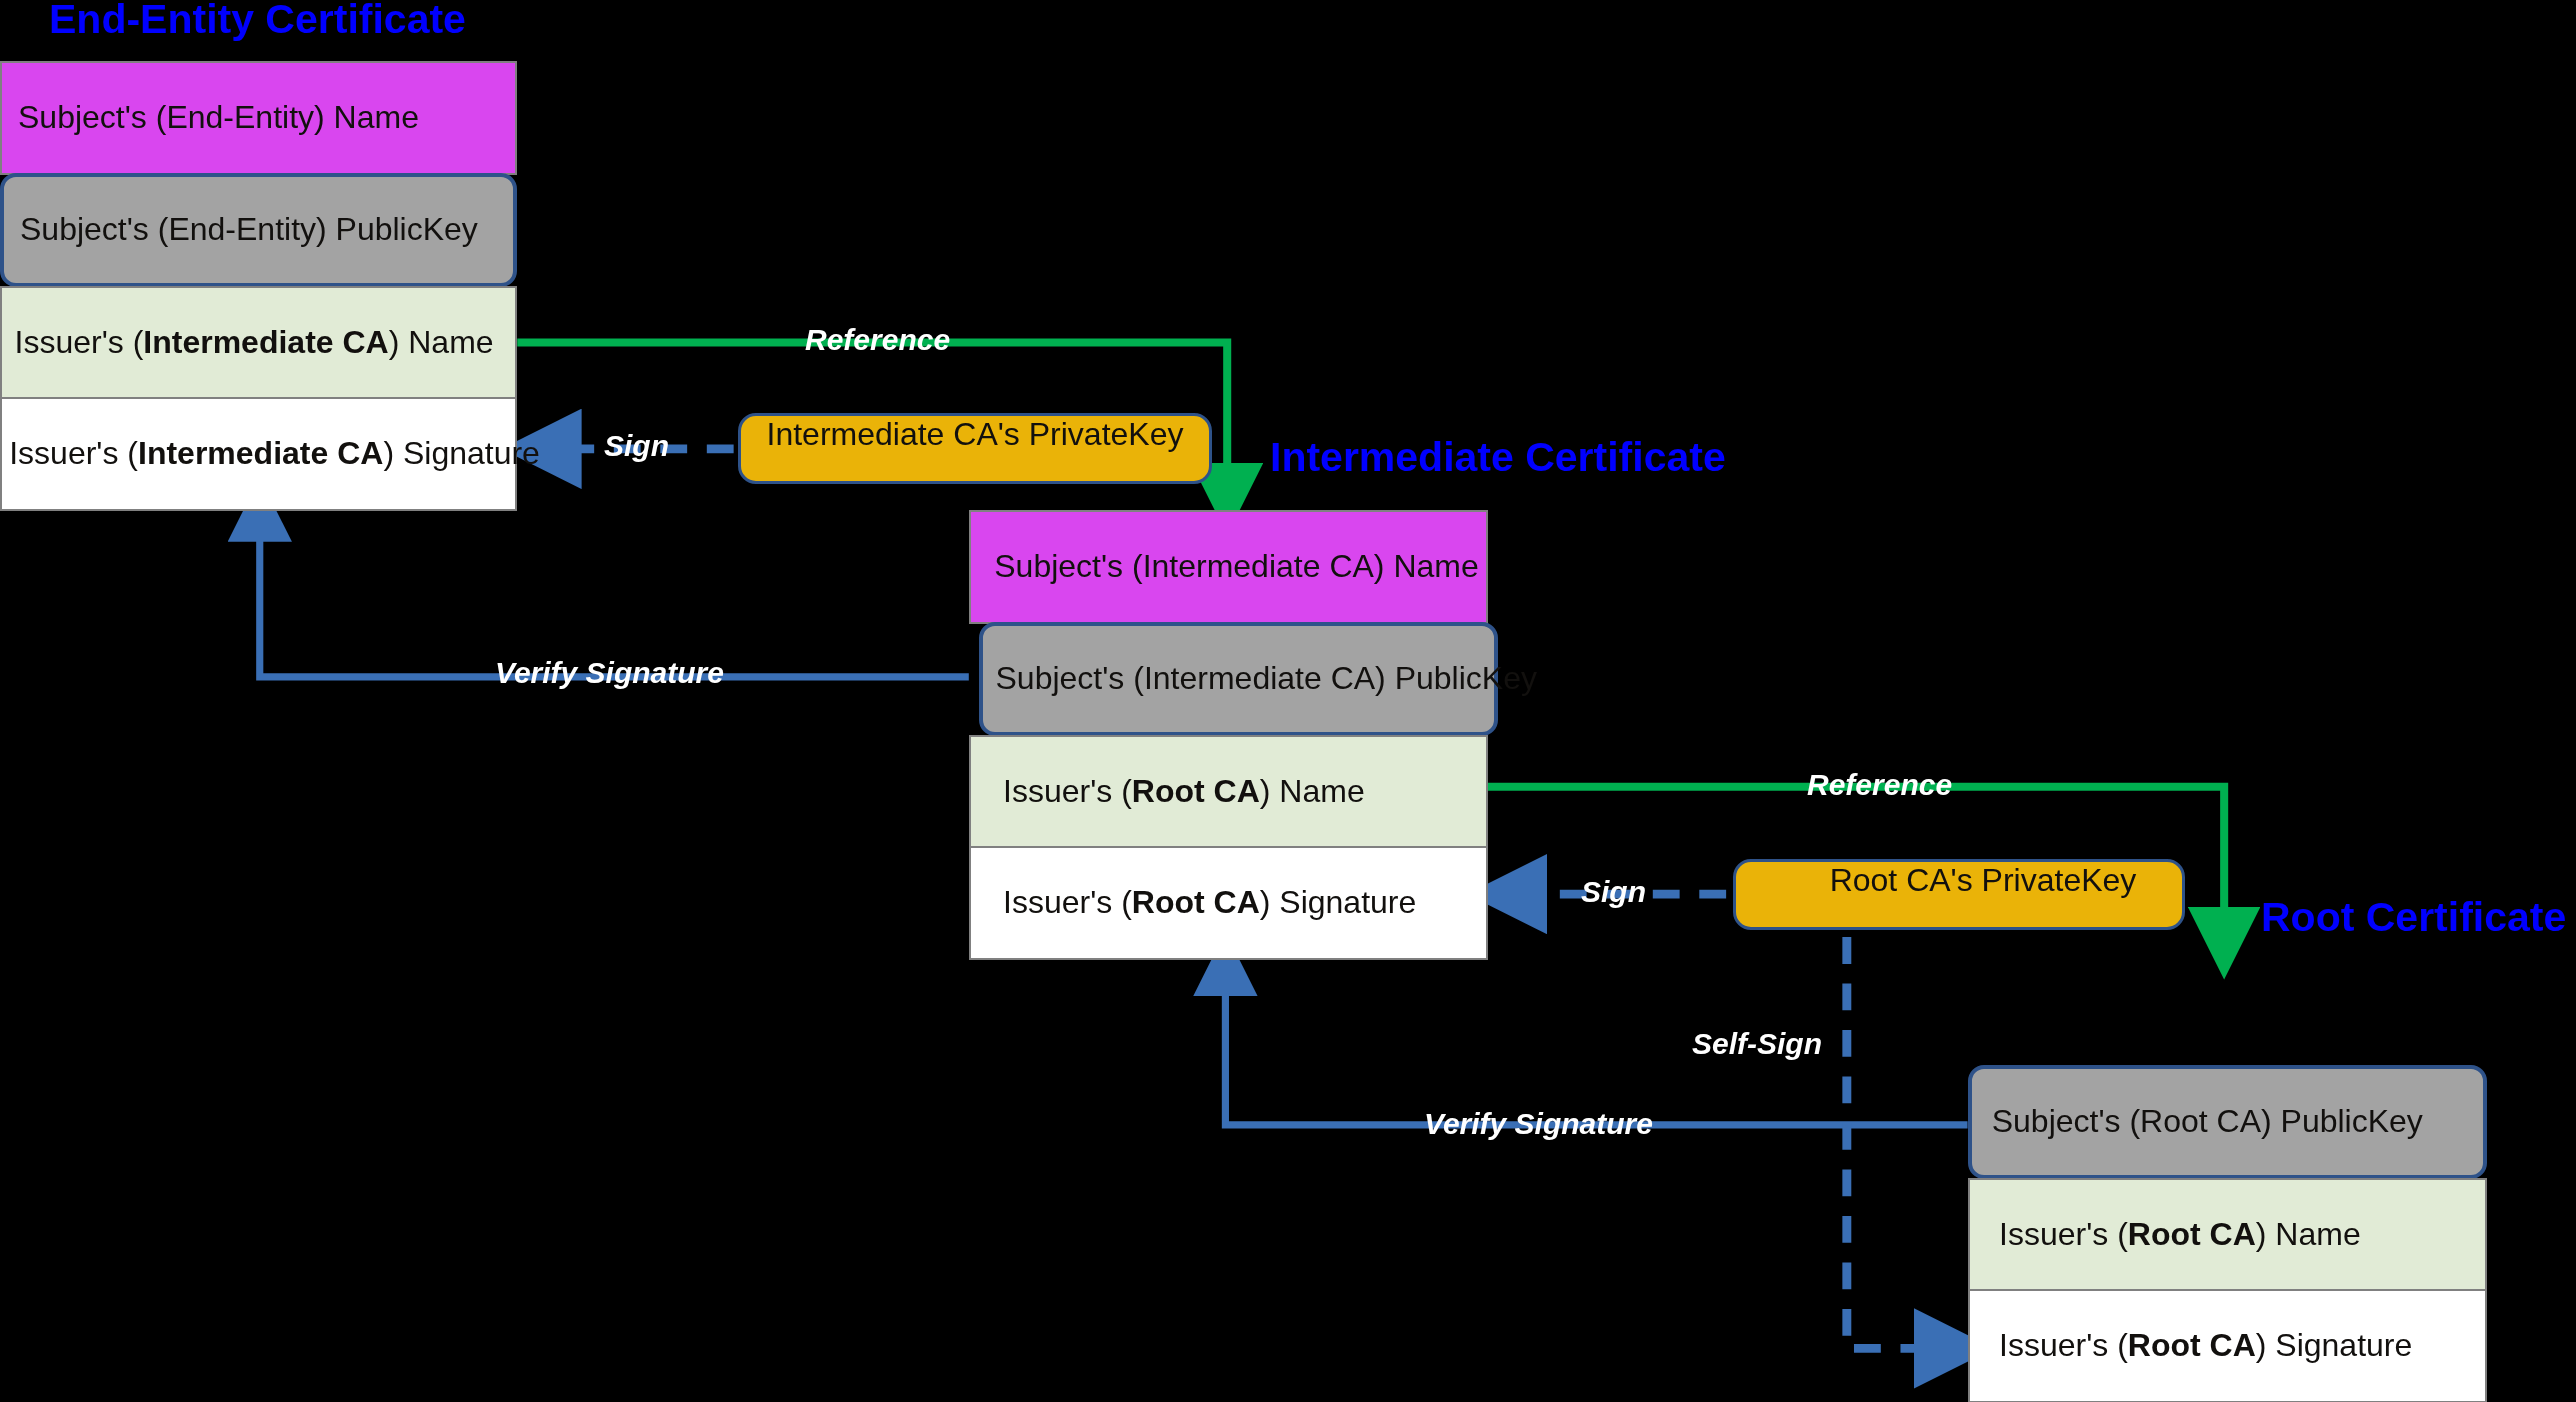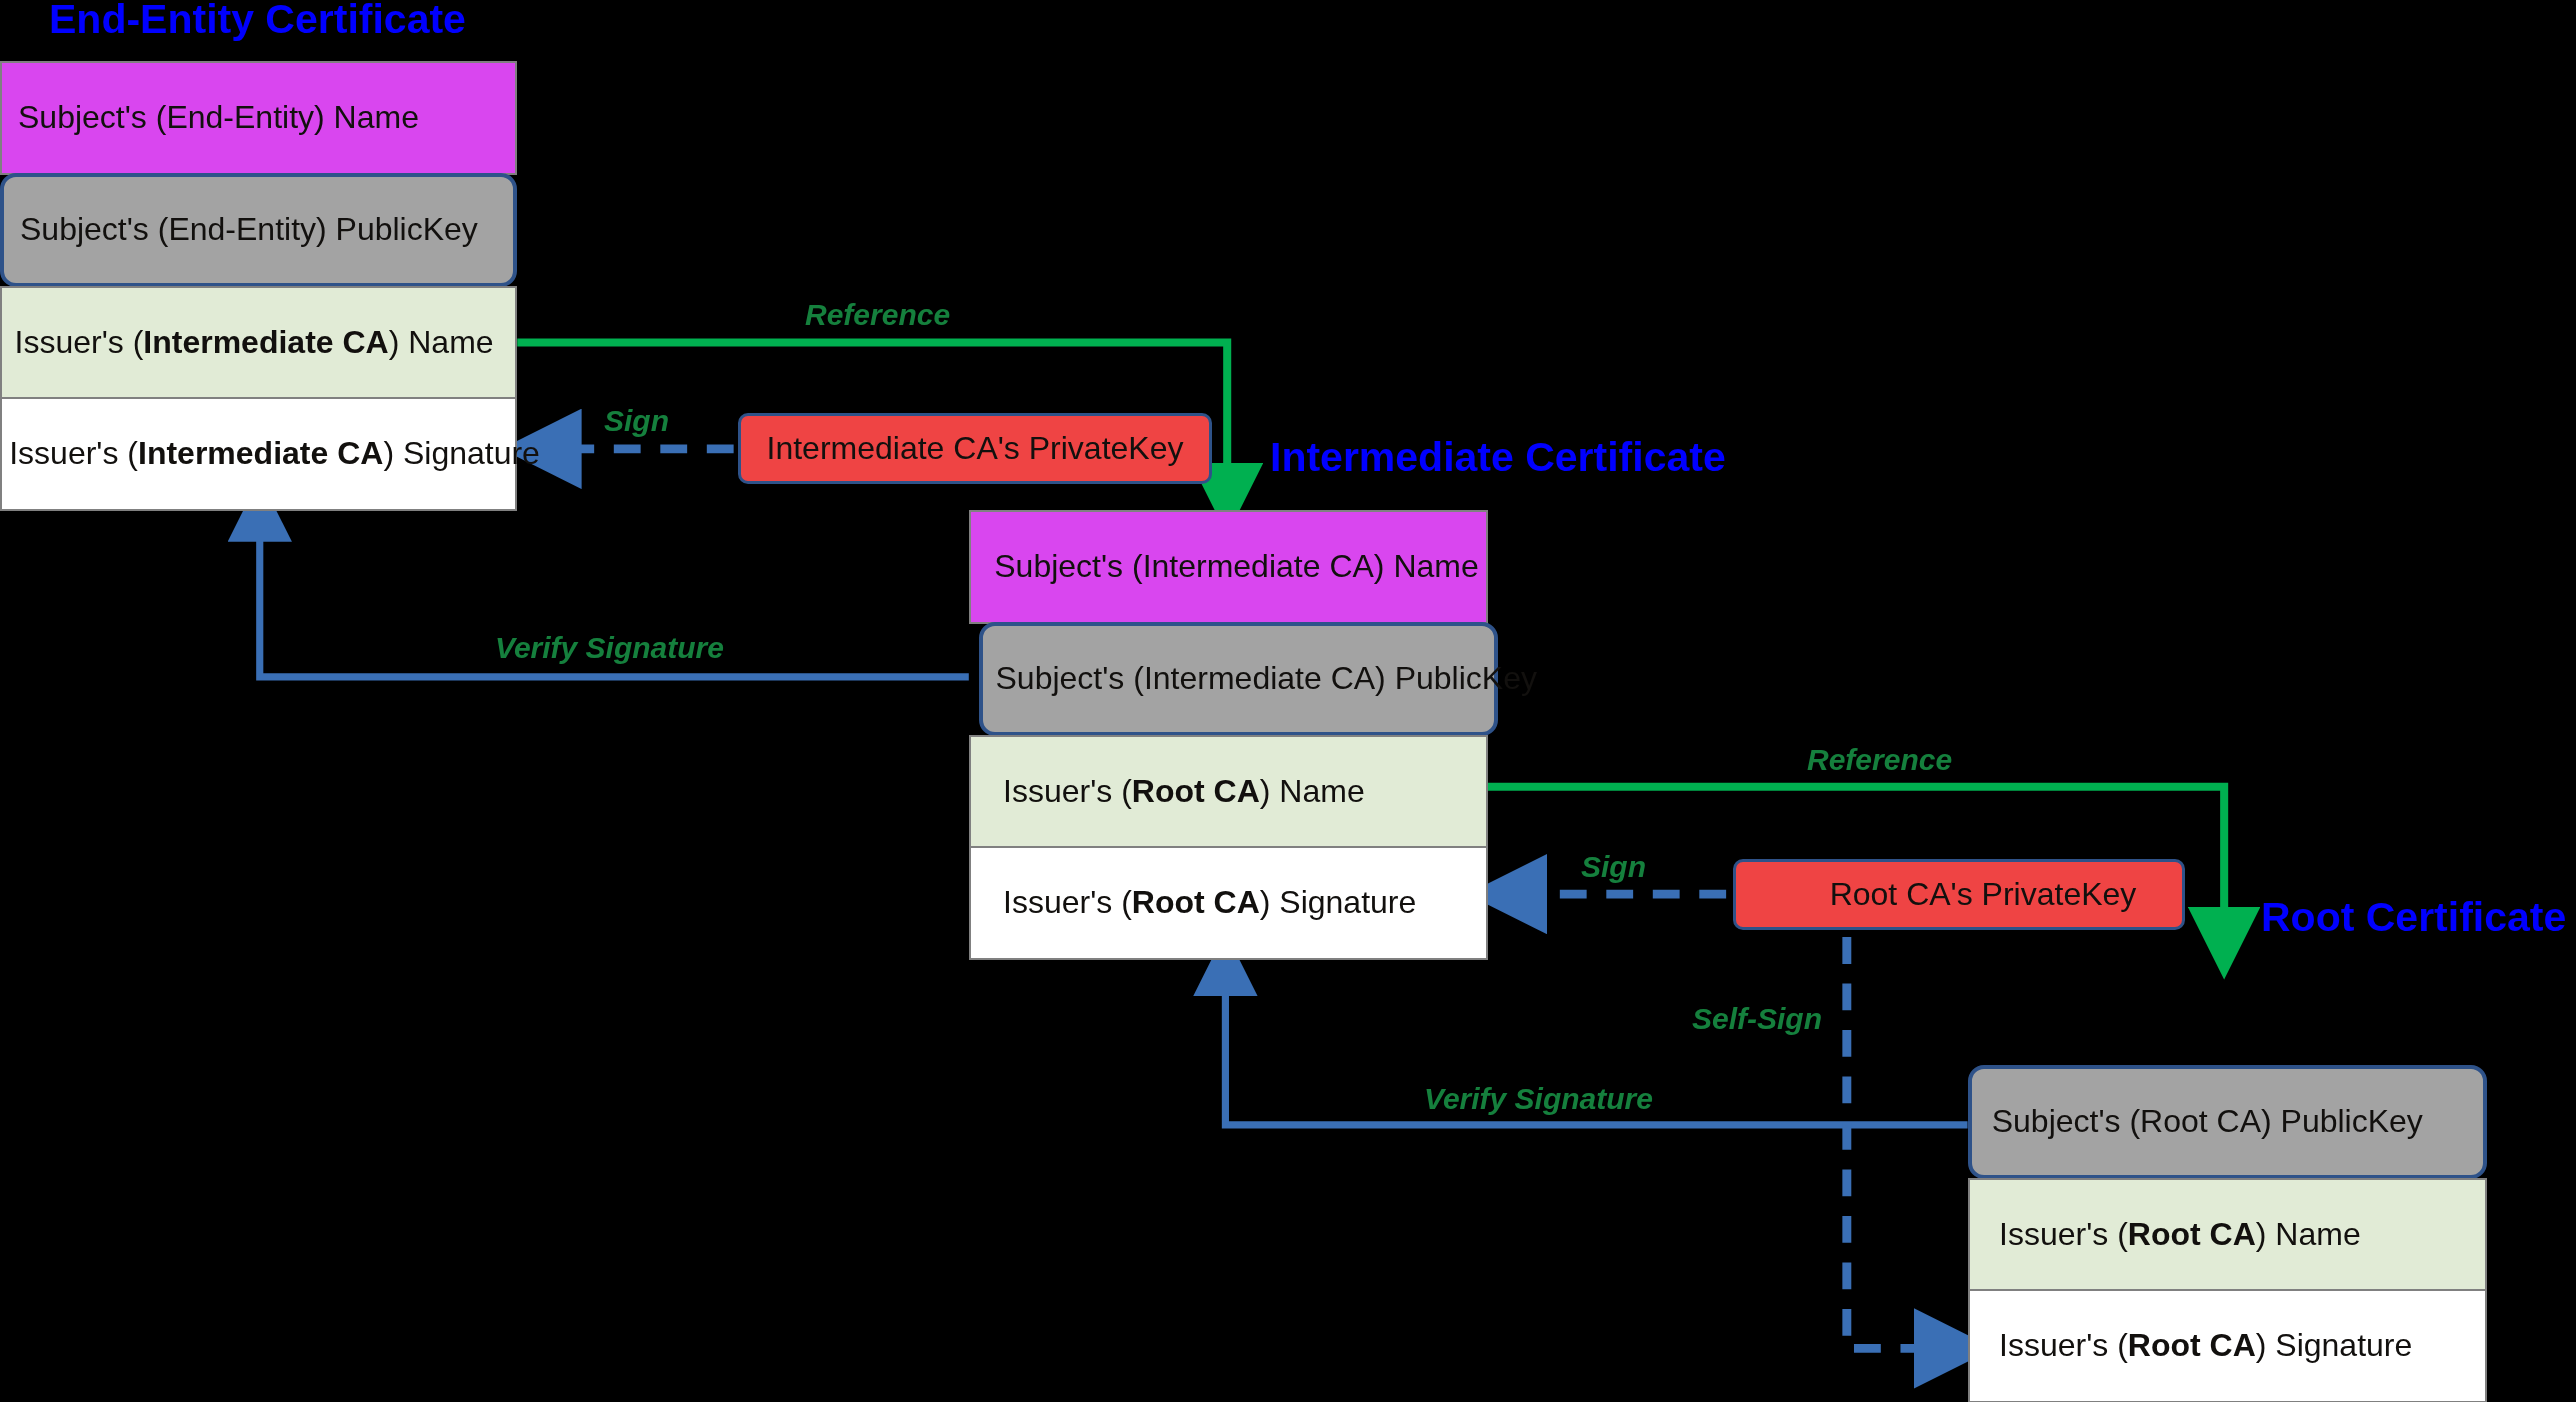--- a/index.html
+++ b/index.html
@@ -12,32 +12,32 @@
   .row{position:absolute;box-sizing:border-box;display:flex;align-items:center;
        color:#12100e;font-size:32px;line-height:1.1;white-space:nowrap;}
   .row.plain{border:2.7px solid #808080;}
   .row.name{background:#d946ef;}
   .row.pubkey{background:#a3a3a3;border:4.5px solid #2e5289;border-radius:16px;}
   .row.issname{background:#e1ebd6;}
   .row.issig{background:#ffffff;}
   .row b{font-weight:bold;}
 
   
-  .pkey{position:absolute;box-sizing:border-box;background:#ef4444;
-        border:3.6px solid #2e5289;border-radius:10px;display:flex;
-        align-items:center;justify-content:center;color:#12100e;
+  .pkey{position:absolute;box-sizing:border-box;background:#eab308;
+        border:3.6px solid #2e5289;border-radius:18px;display:flex;
+        justify-content:center;color:#12100e;
         font-size:32px;white-space:nowrap;}
 
   
   .title{position:absolute;color:#0000ff;font-weight:bold;font-size:41px;
          white-space:nowrap;letter-spacing:0px;}
 
   
-  .elabel{position:absolute;color:#15803d;font-style:italic;font-weight:bold;
-          font-size:30px;white-space:nowrap;}
+  .elabel{position:absolute;color:#ffffff;font-style:italic;font-weight:bold;
+          font-size:30px;white-space:nowrap;margin-top:25px;}
 
   
   #edges{position:absolute;left:0;top:0;width:2576px;height:1402px;
          pointer-events:none;}
 </style>
 </head>
 <body>
 
 <div id="stage">
 

